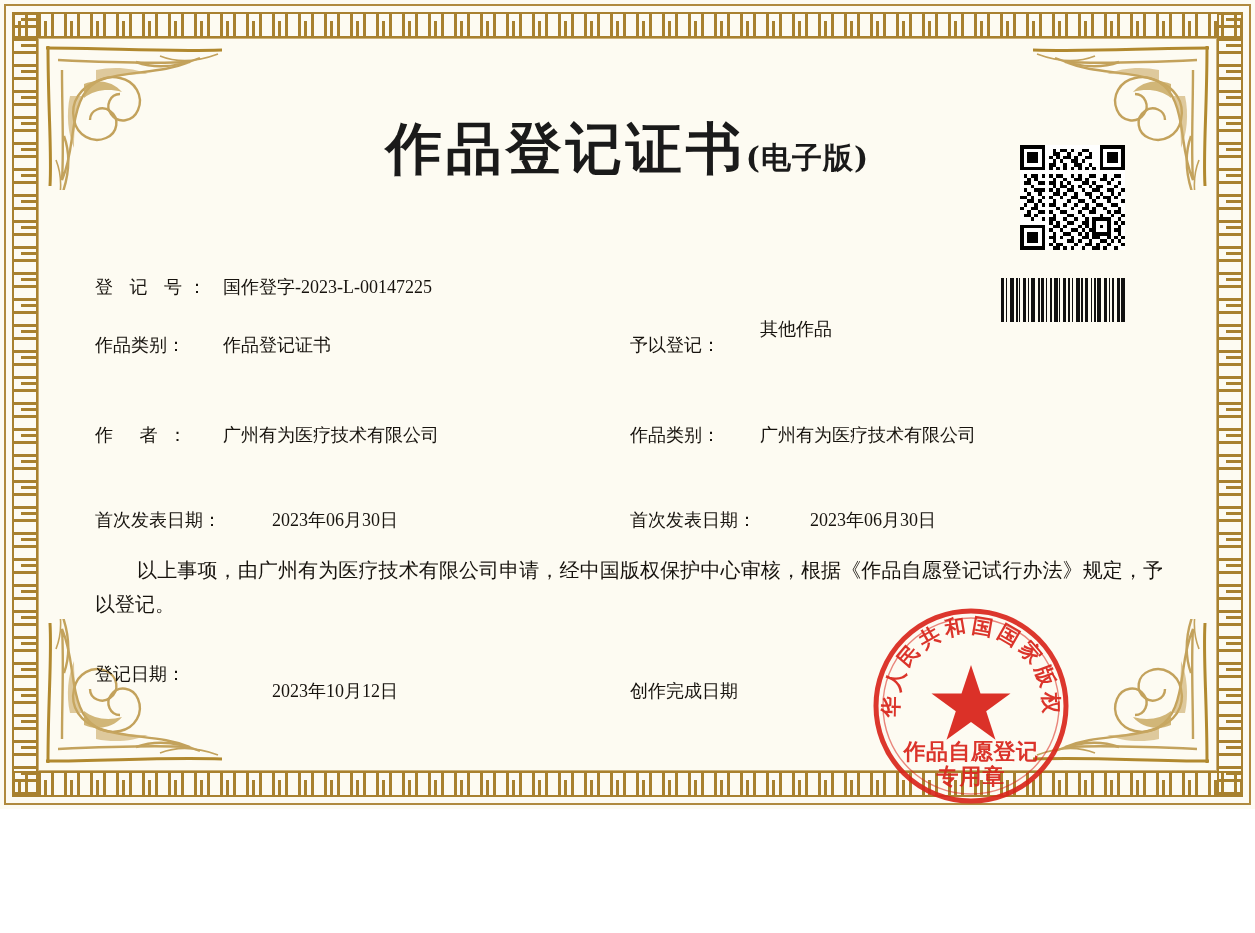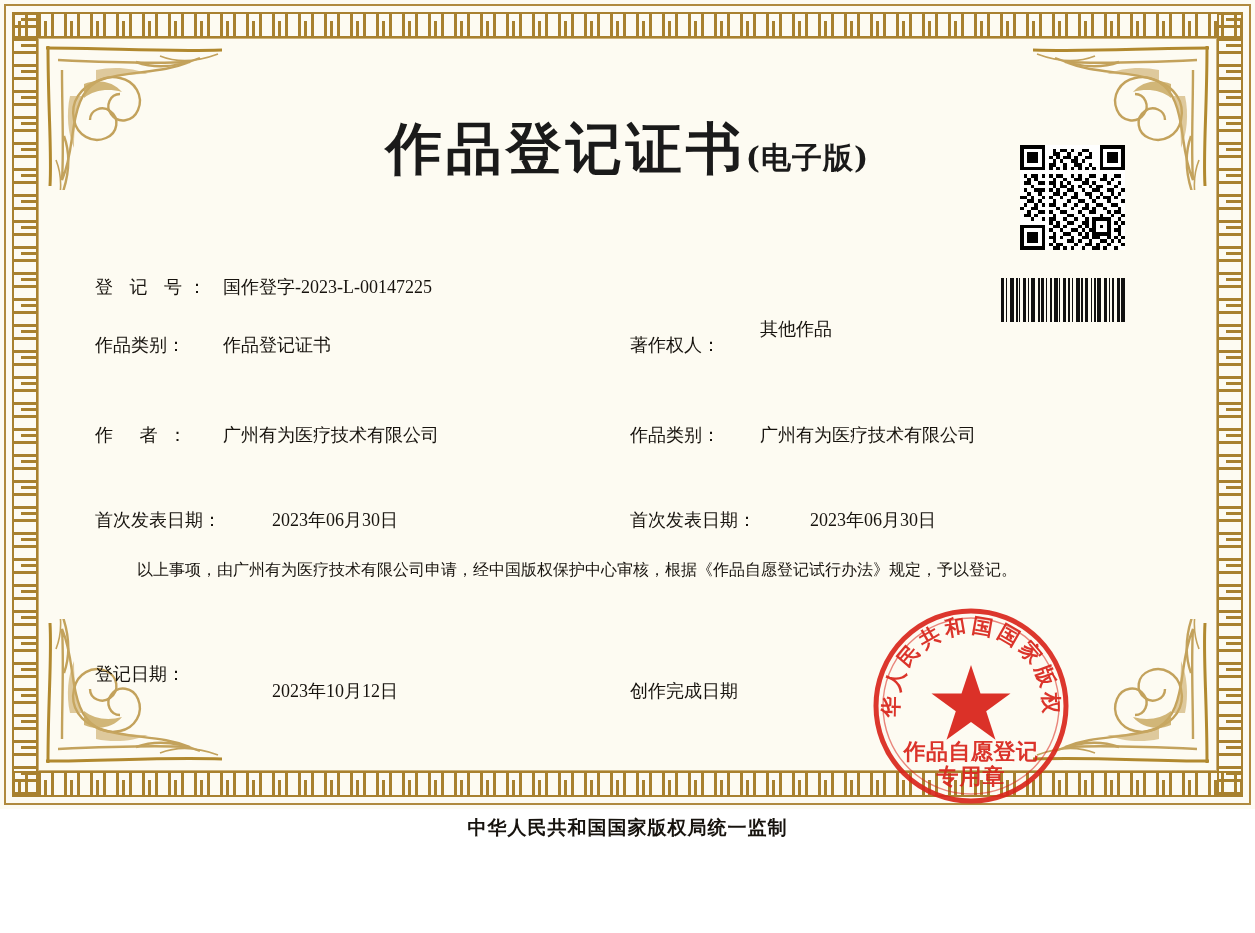--- a/index.html
+++ b/index.html
@@ -182,21 +182,21 @@
   
   .sp2 { letter-spacing: 6px; }
   .sp3 { letter-spacing: 11px; }
 
   
   .paragraph {
     position: absolute;
     left: 95px;
     right: 92px;
     top: 553px;
-    font-size: 16px;
+    font-size: 20px;
     line-height: 34px;
     color: #17130e;
     text-align: justify;
   }
   .paragraph .indent { display: inline-block; width: 42px; }
 
   
   .seal {
     position: absolute;
     left: 868px;
@@ -610,21 +610,21 @@
   <div class="fields">
 
     <div class="row">
       <span class="cell col-left lbl sp2" style="top:0">登 记 号：</span>
       <span class="cell val" style="left:128px; top:0">国作登字-2023-L-00147225</span>
     </div>
 
     <div class="row">
       <span class="cell col-left lbl" style="top:58px">作品类别：</span>
       <span class="cell val" style="left:128px; top:58px">作品登记证书</span>
-      <span class="cell col-right lbl" style="top:58px">著作权人：</span>
+      <span class="cell col-right lbl" style="top:58px">予以登记：</span>
       <span class="cell val" style="left:665px; top:42px">其他作品</span>
     </div>
 
     <div class="row">
       <span class="cell col-left lbl sp3" style="top:148px">作 者：</span>
       <span class="cell val" style="left:128px; top:148px">广州有为医疗技术有限公司</span>
       <span class="cell col-right lbl" style="top:148px">作品类别：</span>
       <span class="cell val" style="left:665px; top:148px">广州有为医疗技术有限公司</span>
     </div>
 
@@ -657,15 +657,14 @@
       <text font-family="DejaVu Serif, Liberation Serif, serif" font-size="21" font-weight="bold" fill="#d9261c" letter-spacing="4.2" opacity="0.93">
         <textPath href="#sealArc" startOffset="50%" text-anchor="middle">中华人民共和国国家版权局</textPath>
       </text>
 
       <polygon points="103,62 112.5,90.5 142.5,90.5 118.2,108.2 127.5,136.7 103,119 78.5,136.7 87.8,108.2 63.5,90.5 93.5,90.5" fill="#d9261c" opacity="0.95"></polygon>
       <text x="103" y="156" text-anchor="middle" font-family="DejaVu Serif, Liberation Serif, serif" font-size="22" font-weight="bold" fill="#d9261c" letter-spacing="0.5" opacity="0.93">作品自愿登记</text>
       <text x="103" y="181" text-anchor="middle" font-family="DejaVu Serif, Liberation Serif, serif" font-size="22" font-weight="bold" fill="#d9261c" letter-spacing="1" opacity="0.93">专用章</text>
     </svg>
   </div>
 
-  <div class="footer">中华人民共和国国家版权局统一监制</div>
 
 </div>
 
 </body></html>

